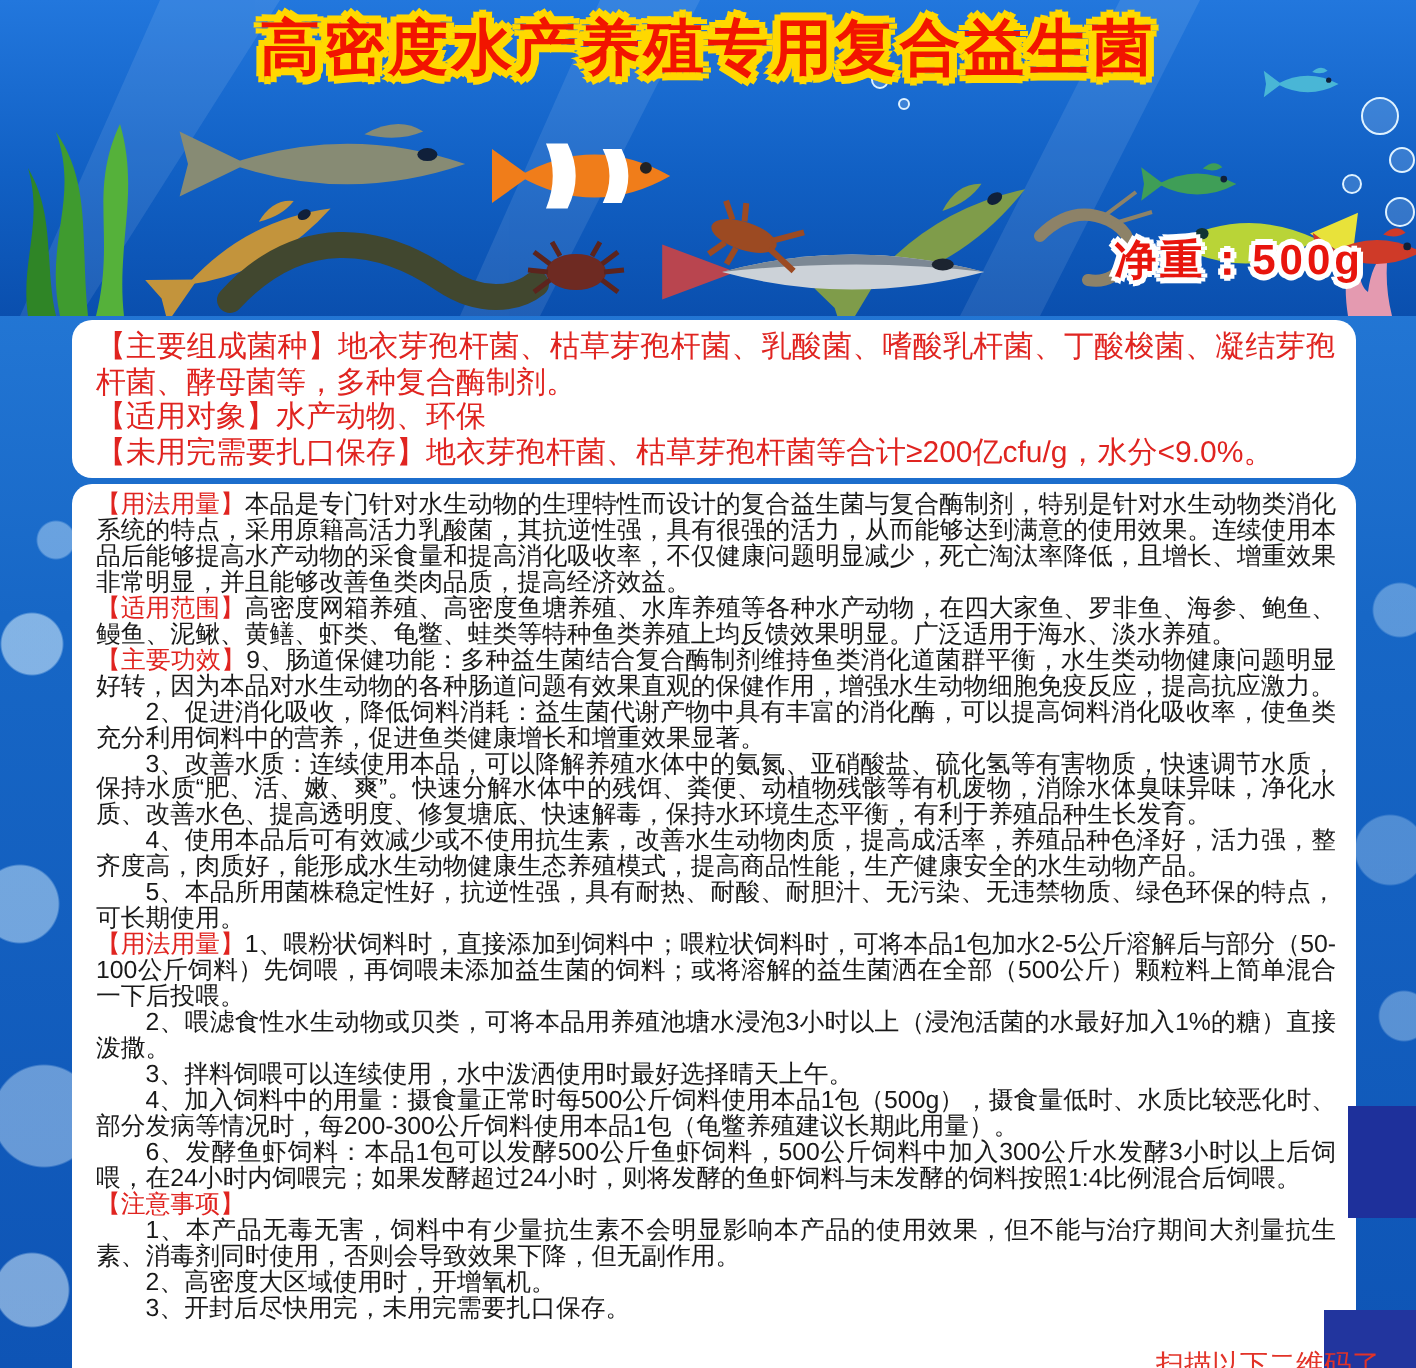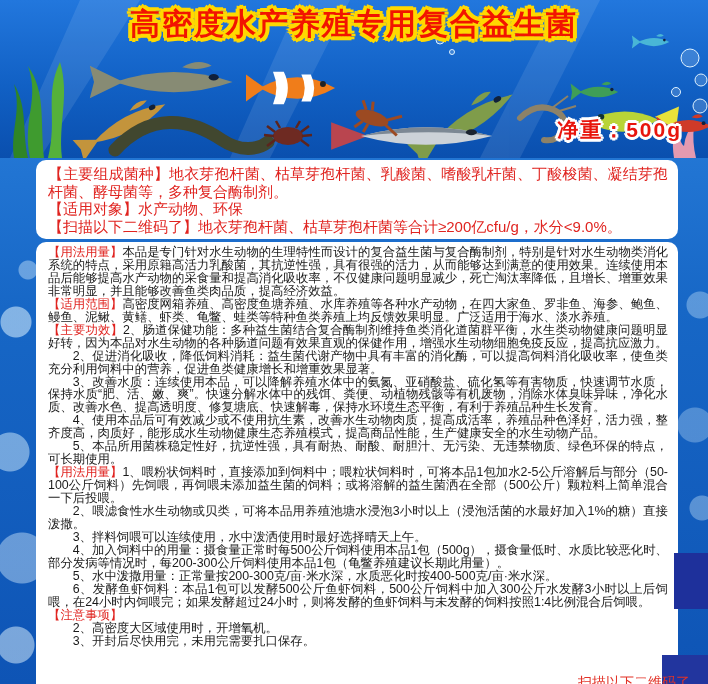--- a/index.html
+++ b/index.html
@@ -137,39 +137,39 @@
       <use href="#fishShape" fill="#cf3a28" transform="translate(690,126) scale(0.8)"></use>
     </svg>
     <div class="title">高密度水产养殖专用复合益生菌</div>
     <div class="net-weight">净重：500g</div>
   </div>
 
   <div class="box box1">
 
   <p><span class="tag">【主要组成菌种】</span><span>地衣芽孢杆菌、枯草芽孢杆菌、乳酸菌、嗜酸乳杆菌、丁酸梭菌、凝结芽孢杆菌、酵母菌等，多种复合酶制剂。</span></p>
       <p><span class="tag">【适用对象】</span><span>水产动物、环保</span></p>
-      <p><span class="tag">【扫描以下二维码了】</span><span>地衣芽孢杆菌、枯草芽孢杆菌等合计≥200亿cfu/g，水分&lt;9.0%。</span></p>
+      <p><span class="tag">【未用完需要扎口保存】</span><span>地衣芽孢杆菌、枯草芽孢杆菌等合计≥200亿cfu/g，水分&lt;9.0%。</span></p>
     </div>
 
   <div class="box box2">
 
   <p><span class="tag">【用法用量】</span><span>本品是专门针对水生动物的生理特性而设计的复合益生菌与复合酶制剂，特别是针对水生动物类消化系统的特点，采用原籍高活力乳酸菌，其抗逆性强，具有很强的活力，从而能够达到满意的使用效果。连续使用本品后能够提高水产动物的采食量和提高消化吸收率，不仅健康问题明显减少，死亡淘汰率降低，且增长、增重效果非常明显，并且能够改善鱼类肉品质，提高经济效益。</span></p>
       <p><span class="tag">【适用范围】</span><span>高密度网箱养殖、高密度鱼塘养殖、水库养殖等各种水产动物，在四大家鱼、罗非鱼、海参、鲍鱼、鳗鱼、泥鳅、黄鳝、虾类、龟鳖、蛙类等特种鱼类养殖上均反馈效果明显。广泛适用于海水、淡水养殖。</span></p>
-      <p><span class="tag">【主要功效】</span><span>2、肠道保健功能：多种益生菌结合复合酶制剂维持鱼类消化道菌群平衡，水生类动物健康问题明显好转，因为本品对水生动物的各种肠道问题有效果直观的保健作用，增强水生动物细胞免疫反应，提高抗应激力。</span></p>
+      <p><span class="tag">【主要功效】</span><span>9、肠道保健功能：多种益生菌结合复合酶制剂维持鱼类消化道菌群平衡，水生类动物健康问题明显好转，因为本品对水生动物的各种肠道问题有效果直观的保健作用，增强水生动物细胞免疫反应，提高抗应激力。</span></p>
       <p class="indent"><span>2、促进消化吸收，降低饲料消耗：益生菌代谢产物中具有丰富的消化酶，可以提高饲料消化吸收率，使鱼类充分利用饲料中的营养，促进鱼类健康增长和增重效果显著。</span></p>
       <p class="indent"><span>3、改善水质：连续使用本品，可以降解养殖水体中的氨氮、亚硝酸盐、硫化氢等有害物质，快速调节水质，保持水质“肥、活、嫩、爽”。快速分解水体中的残饵、粪便、动植物残骸等有机废物，消除水体臭味异味，净化水质、改善水色、提高透明度、修复塘底、快速解毒，保持水环境生态平衡，有利于养殖品种生长发育。</span></p>
       <p class="indent"><span>4、使用本品后可有效减少或不使用抗生素，改善水生动物肉质，提高成活率，养殖品种色泽好，活力强，整齐度高，肉质好，能形成水生动物健康生态养殖模式，提高商品性能，生产健康安全的水生动物产品。</span></p>
       <p class="indent"><span>5、本品所用菌株稳定性好，抗逆性强，具有耐热、耐酸、耐胆汁、无污染、无违禁物质、绿色环保的特点，可长期使用。</span></p>
       <p><span class="tag">【用法用量】</span><span>1、喂粉状饲料时，直接添加到饲料中；喂粒状饲料时，可将本品1包加水2-5公斤溶解后与部分（50-100公斤饲料）先饲喂，再饲喂未添加益生菌的饲料；或将溶解的益生菌洒在全部（500公斤）颗粒料上简单混合一下后投喂。</span></p>
       <p class="indent"><span>2、喂滤食性水生动物或贝类，可将本品用养殖池塘水浸泡3小时以上（浸泡活菌的水最好加入1%的糖）直接泼撒。</span></p>
       <p class="indent"><span>3、拌料饲喂可以连续使用，水中泼洒使用时最好选择晴天上午。</span></p>
       <p class="indent"><span>4、加入饲料中的用量：摄食量正常时每500公斤饲料使用本品1包（500g），摄食量低时、水质比较恶化时、部分发病等情况时，每200-300公斤饲料使用本品1包（龟鳖养殖建议长期此用量）。</span></p>
-      <p class="indent"><span>5、水中泼撒用量：正常量按200-300克/亩·米水深，水质恶化时按400-500克/亩·米水深。</span></p>
       <p class="indent"><span>6、发酵鱼虾饲料：本品1包可以发酵500公斤鱼虾饲料，500公斤饲料中加入300公斤水发酵3小时以上后饲喂，在24小时内饲喂完；如果发酵超过24小时，则将发酵的鱼虾饲料与未发酵的饲料按照1:4比例混合后饲喂。</span></p>
       <p><span class="tag">【注意事项】</span></p>
+      <p class="indent"><span>1、本产品无毒无害，饲料中有少量抗生素不会明显影响本产品的使用效果，但不能与治疗期间大剂量抗生素、消毒剂同时使用，否则会导致效果下降，但无副作用。</span></p>
       <p class="indent"><span>2、高密度大区域使用时，开增氧机。</span></p>
       <p class="indent"><span>3、开封后尽快用完，未用完需要扎口保存。</span></p>
     </div>
 
   <div class="patch patch1"></div>
   <div class="patch patch2"></div>
   <div class="footer-note">扫描以下二维码了</div>
 
 </div>
 

